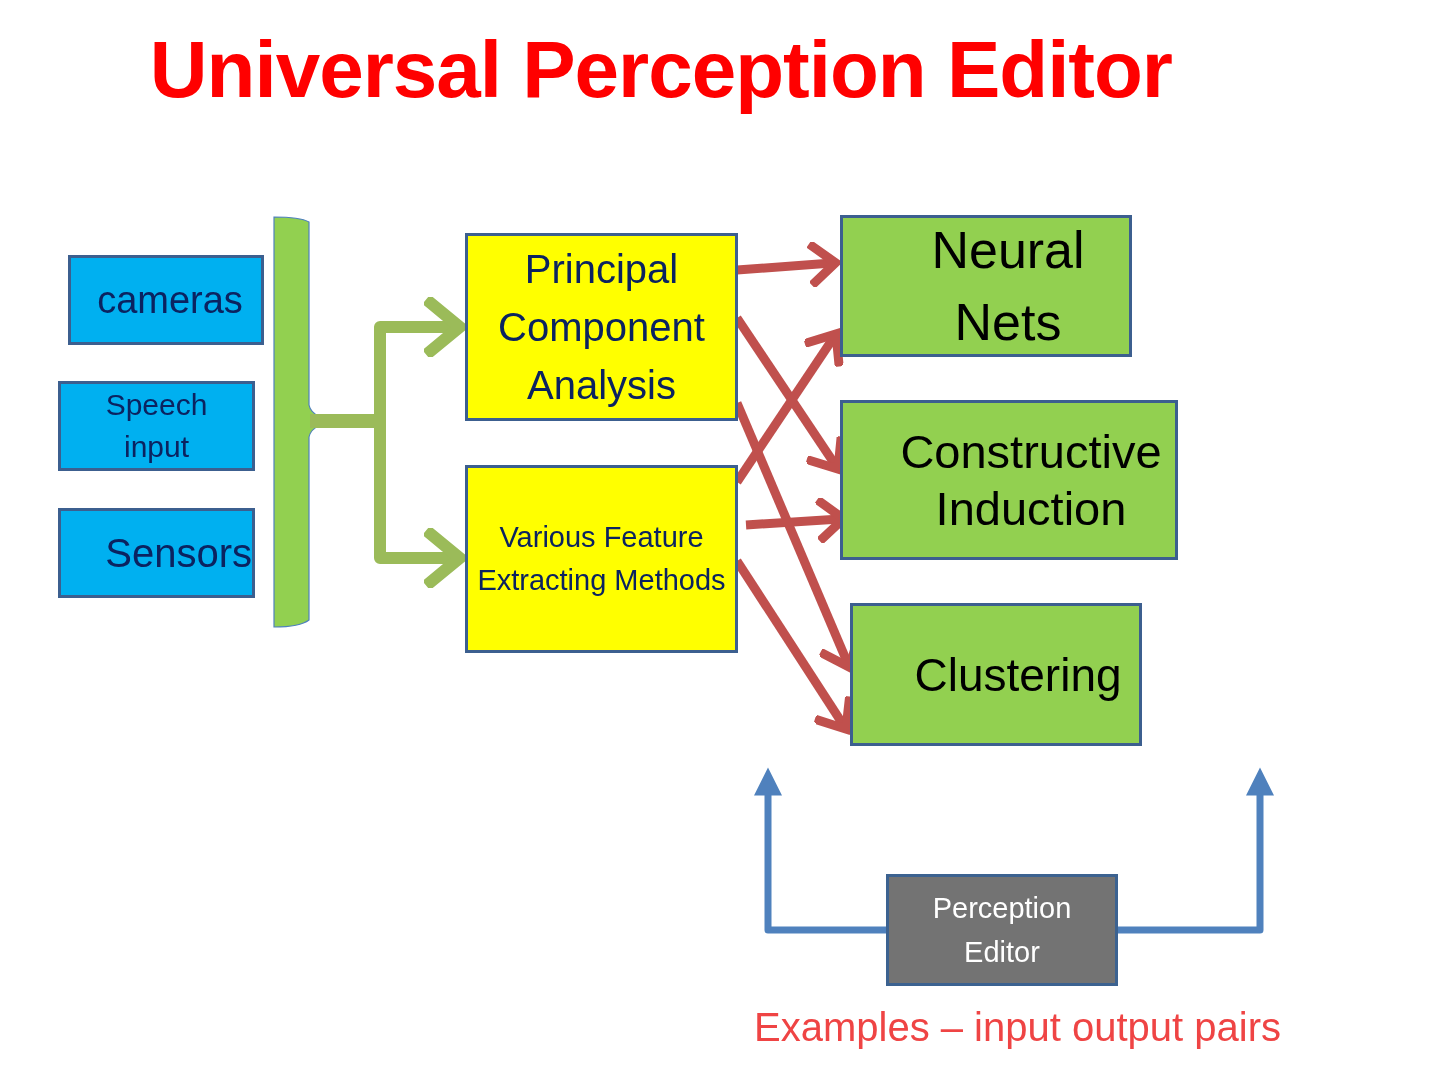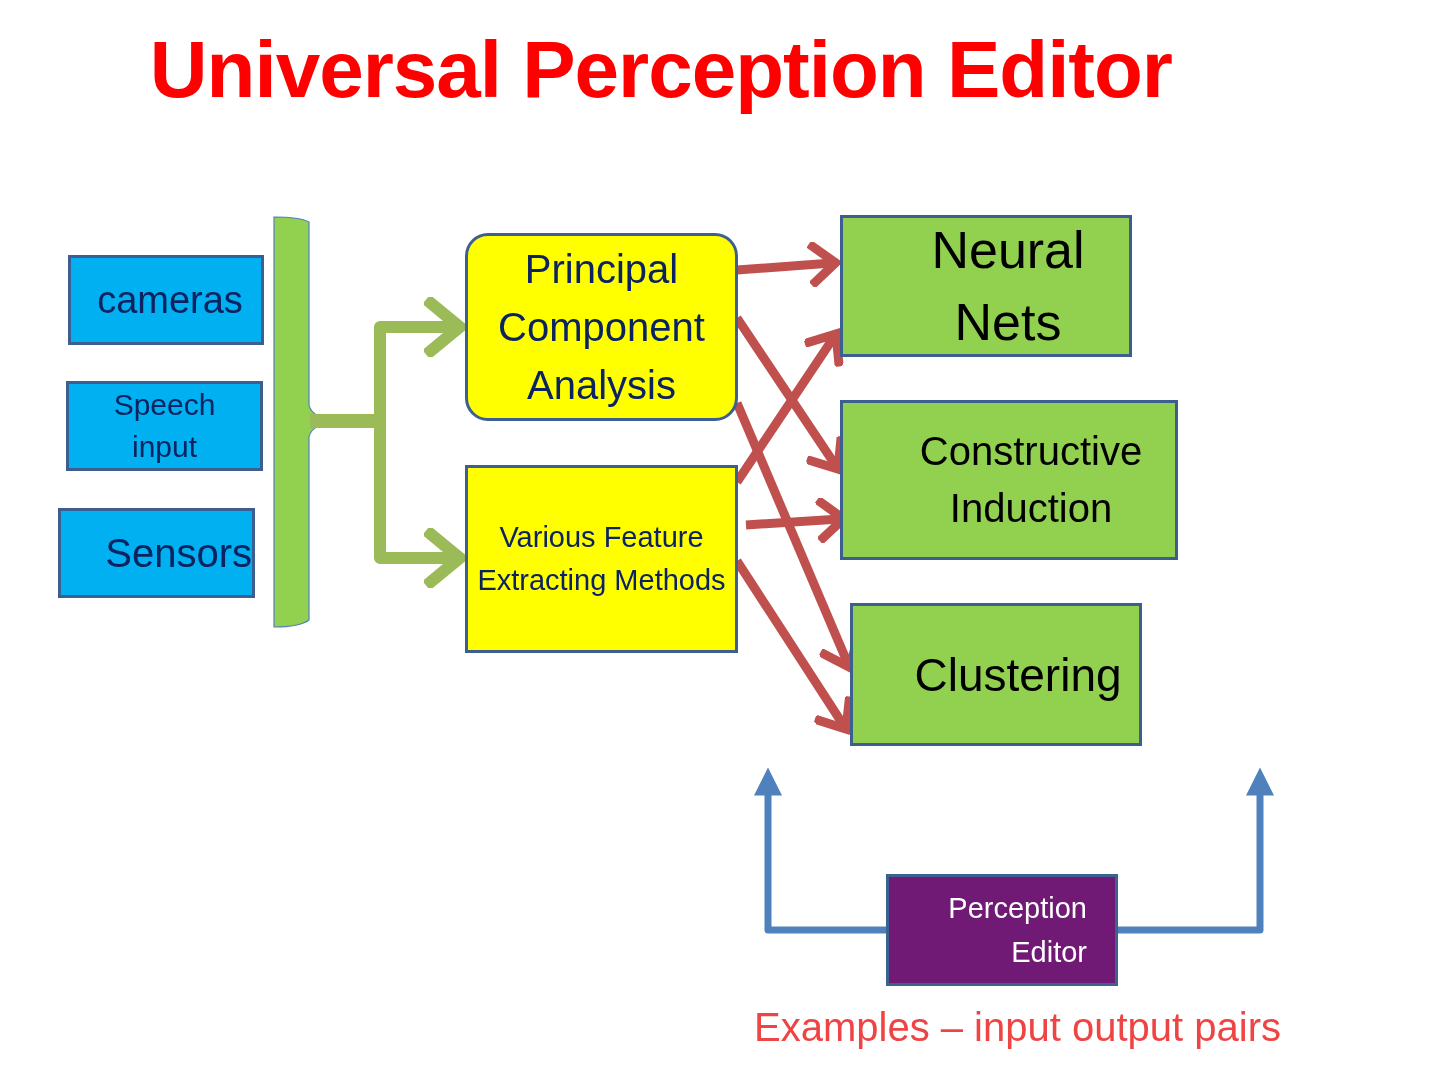--- a/index.html
+++ b/index.html
@@ -7,21 +7,21 @@
          font-family: "Liberation Sans", "DejaVu Sans", sans-serif; }
   .title { position: absolute; left: 4px; top: 20px; width: 1168px; text-align: right;
            color: #ff0000; font-weight: bold; font-size: 80px; line-height: 100px;
            letter-spacing: -1px; }
   svg.conn { position: absolute; left: 0; top: 0; width: 1440px; height: 1080px; }
   .box { position: absolute; box-sizing: border-box; border: 3px solid #3c5f8f;
          display: flex; align-items: center; justify-content: center; text-align: center; }
   .blue { background: #00b0f0; color: #0b2360; }
   .yellow { background: #ffff00; color: #0b2360; }
   .green { background: #92d050; color: #000000; padding-left: 44px; }
-  .editor { background: #701a75; color: #ffffff; border-color: #3c6290; text-align: right; }
+  .editor { background: #737373; color: #ffffff; border-color: #3c6290; }
   .footer { position: absolute; left: 754px; top: 1005px; font-size: 40px; color: #ef4444; }
 </style>
 </head>
 <body>
 
 <div class="title">Universal Perception Editor</div>
 
 <svg class="conn" xmlns="http://www.w3.org/2000/svg">
   <defs>
     <marker id="mg" markerWidth="4" markerHeight="5" refX="2.6" refY="2.5" orient="auto" markerUnits="strokeWidth">
@@ -48,38 +48,38 @@
   <line x1="746" y1="525" x2="840" y2="519" stroke="#c0504d" stroke-width="9" marker-end="url(#mr)"></line>
   <line x1="737" y1="561" x2="844" y2="726" stroke="#c0504d" stroke-width="9" marker-end="url(#mr)"></line>
 
   <path d="M888,930 L768,930 L768,778" stroke="#4f81bd" stroke-width="7" fill="none" stroke-linejoin="round" marker-end="url(#mb)"></path>
   <path d="M1116,930 L1260,930 L1260,778" stroke="#4f81bd" stroke-width="7" fill="none" stroke-linejoin="round" marker-end="url(#mb)"></path>
 </svg>
 
 <div class="box blue" style="left:68px; top:255px; width:196px; height:90px; font-size:38px;padding-left:8px;">
   <span>cameras</span>
 </div>
-<div class="box blue" style="left:58px; top:381px; width:197px; height:90px; font-size:30px; line-height:42px;margin-left:8px;">
+<div class="box blue" style="left:58px; top:381px; width:197px; height:90px; font-size:30px; line-height:42px;">
   <span style="display:block; width:150px;">Speech input</span>
 </div>
 <div class="box blue" style="left:58px; top:508px; width:197px; height:90px; font-size:40px;justify-content:flex-end;">
   <span>Sensors</span>
 </div>
 
-<div class="box yellow" style="left:465px; top:233px; width:273px; height:188px; font-size:40px; line-height:58px;border-radius:23px;">
+<div class="box yellow" style="left:465px; top:233px; width:273px; height:188px; font-size:40px; line-height:58px;">
   <span style="display:block; width:240px;">Principal Component Analysis</span>
 </div>
 <div class="box yellow" style="left:465px; top:465px; width:273px; height:188px; font-size:29px; line-height:43px;">
   <span style="display:block; width:250px;">Various Feature Extracting Methods</span>
 </div>
 
 <div class="box green" style="left:840px; top:215px; width:292px; height:142px; font-size:52px; line-height:72px;">
   <span style="display:block; width:200px;">Neural Nets</span>
 </div>
-<div class="box green" style="left:840px; top:400px; width:338px; height:160px; font-size:40px; line-height:57px;">
+<div class="box green" style="left:840px; top:400px; width:338px; height:160px; font-size:47px; line-height:57px;">
   <span style="display:block; width:280px;">Constructive Induction</span>
 </div>
 <div class="box green" style="left:850px; top:603px; width:292px; height:143px; font-size:46px;">
   <span>Clustering</span>
 </div>
 
 <div class="box editor" style="left:886px; top:874px; width:232px; height:112px; font-size:29px; line-height:44px;">
   <span style="display:block; width:170px;">Perception Editor</span>
 </div>
 

